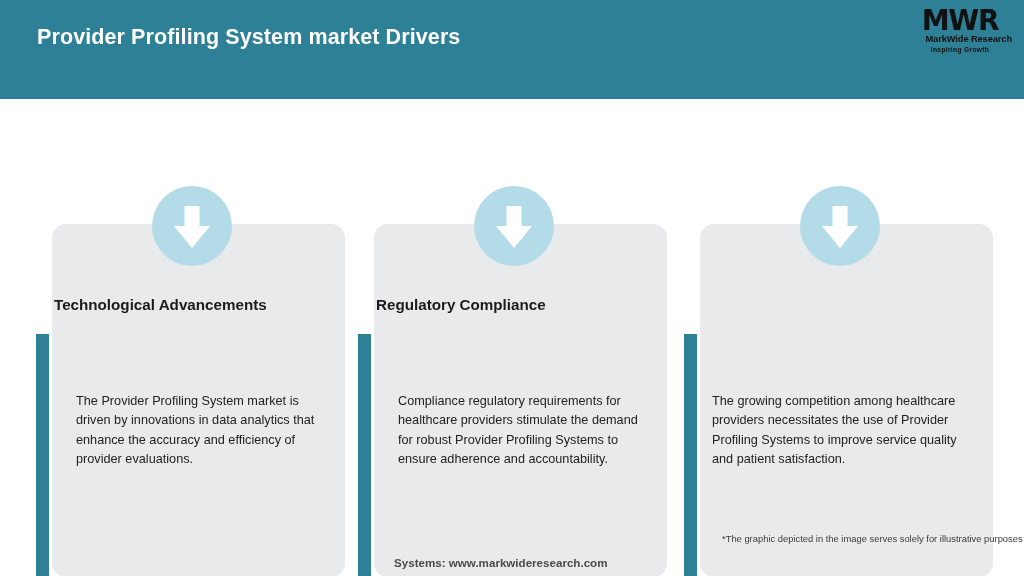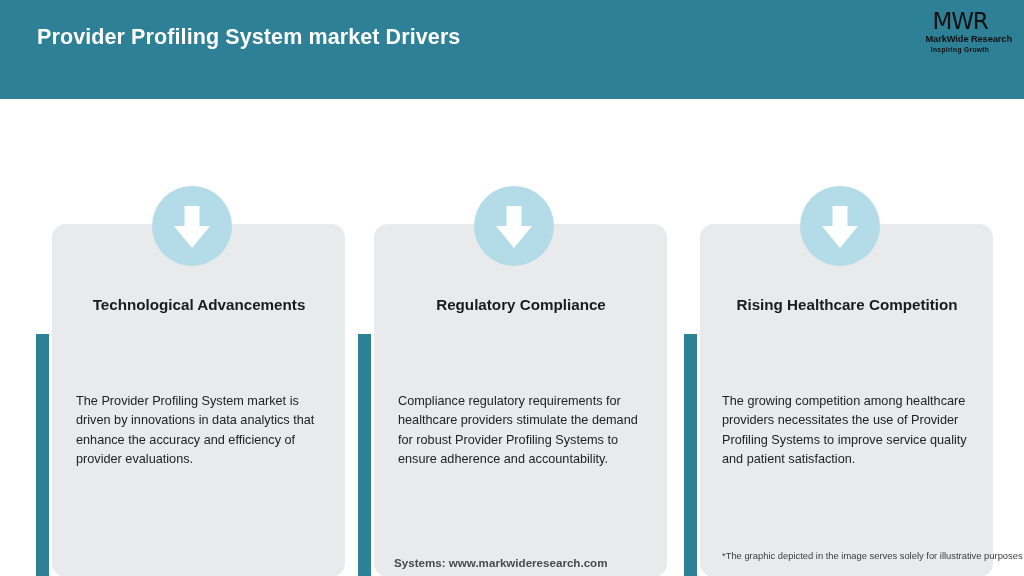--- a/index.html
+++ b/index.html
@@ -40,22 +40,22 @@
   
   .logo {
     position: absolute;
     right: 12px;
     top: 8px;
     width: 104px;
     height: 48px;
     text-align: center;
   }
   .logo-mark {
-    font-size: 23px;
-    font-weight: normal;
+    font-size: 28px;
+    font-weight: bold;
     color: #111111;
     line-height: 26px;
     letter-spacing: -1.2px;
     font-family: "DejaVu Sans", sans-serif;
   }
   .logo-name {
     font-size: 9.3px;
     font-weight: bold;
     color: #111111;
     line-height: 11px;
@@ -128,55 +128,55 @@
   }
   .card-group.g2 .card-icon { left: 120px; }
 
   .card-icon svg { display: block; }
 
   .card-title {
     position: absolute;
     left: 18px;
     top: 149px;
     width: 290px;
-    text-align: center;
+    text-align: left;
     font-size: 15.2px;
     font-weight: bold;
     color: #1b1b1b;
     line-height: 23px;
   }
   .card-group.g2 .card-title { left: 22px; }
 
   .card-text {
     position: absolute;
     left: 40px;
     top: 228px;
     width: 248px;
     font-size: 12.7px;
     color: #222222;
     line-height: 19.3px;
     margin-top: 20px;
   }
-  .card-group.g2 .card-text { left: 42px; }
+  .card-group.g2 .card-text { left: 32px; }
 
   
   .source-note {
     position: absolute;
     left: 394px;
     top: 556px;
     font-size: 11.6px;
     font-weight: bold;
     color: #4a4a4a;
     white-space: nowrap;
   }
 
   .disclaimer {
     position: absolute;
     left: 722px;
-    top: 550px;
+    top: 533px;
     font-size: 9.4px;
     color: #3c3c3c;
     white-space: nowrap;
   }
 </style>
 </head>
 <body>
 
 <div class="header-bar"></div>
 
@@ -215,21 +215,20 @@
   </div>
 
   <div class="card-group g2">
     <div class="card-frame"></div>
     <div class="card-body"></div>
     <div class="card-icon">
       <svg width="80" height="80" viewBox="0 0 80 80">
         <path d="M40 62 L22 40 L32.5 40 L32.5 20 L47.5 20 L47.5 40 L58 40 Z" fill="#ffffff"></path>
       </svg>
     </div>
-    <div class="card-title">Rising Healthcare Competition</div>
     <div class="card-text">The growing competition among healthcare providers necessitates the use of Provider Profiling Systems to improve service quality and patient satisfaction.</div>
   </div>
 
 </div>
 
 <div class="source-note">Systems: www.markwideresearch.com</div>
 
 <div class="disclaimer">*The graphic depicted in the image serves solely for illustrative purposes</div>
 
 </body></html>

